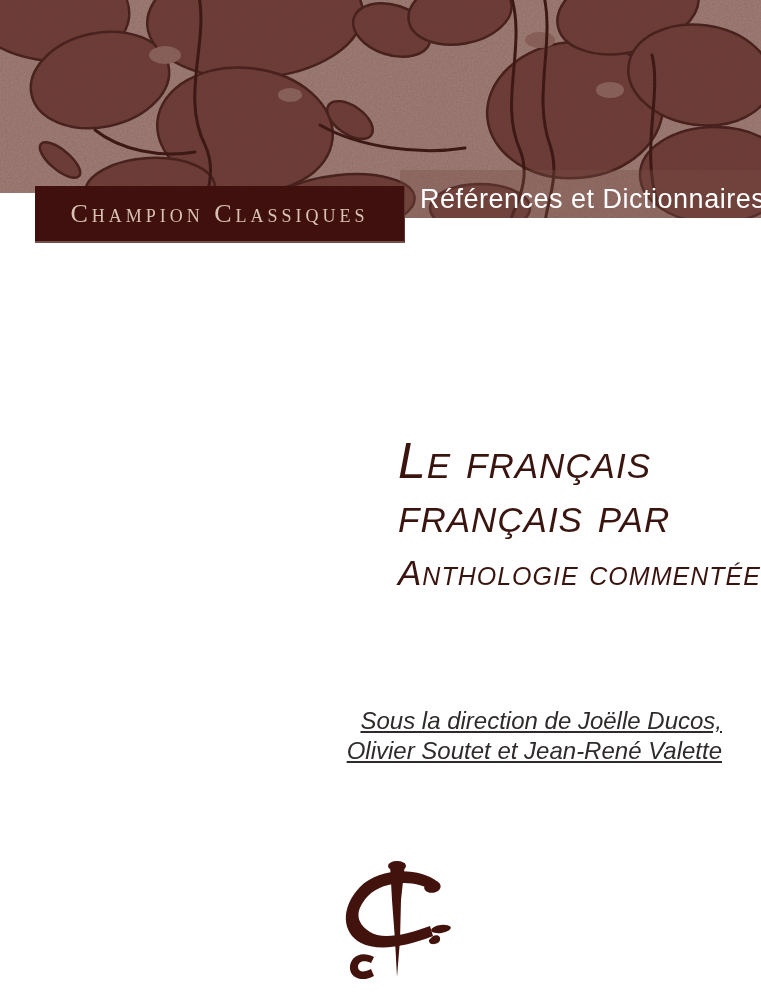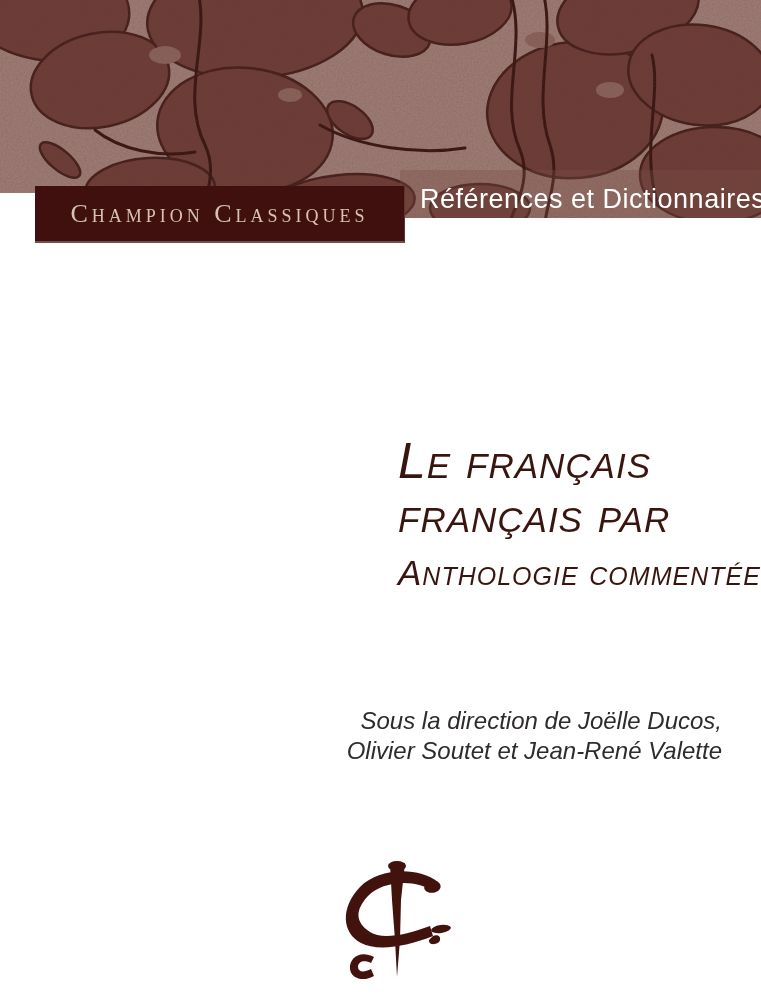--- a/index.html
+++ b/index.html
@@ -84,21 +84,21 @@
   
   .authors {
     position: absolute;
     right: 39px; top: 706px;
     text-align: right;
     font-style: italic;
     font-size: 24px;
     line-height: 30px;
     color: #2e2b2a;
   }
-  .authors div { white-space: nowrap; }
+  .authors div { white-space: nowrap; text-decoration: underline; }
 
   
   .logo {
     position: absolute;
     left: 300px; top: 830px;
     width: 200px; height: 170px;
   }
 </style>
 </head>
 <body>

